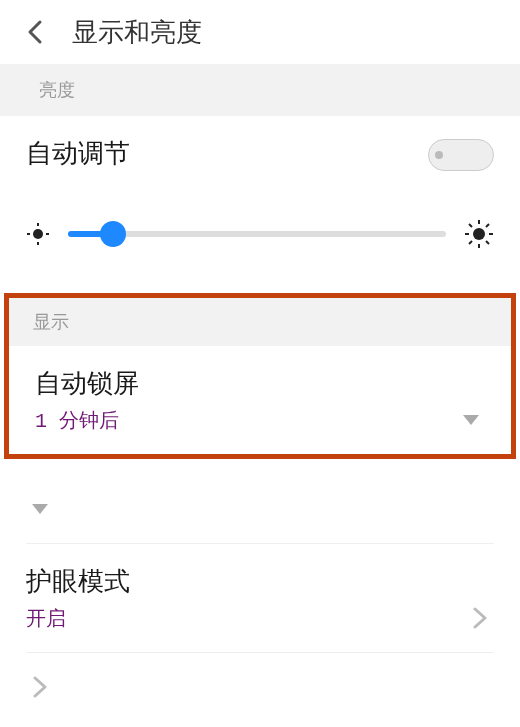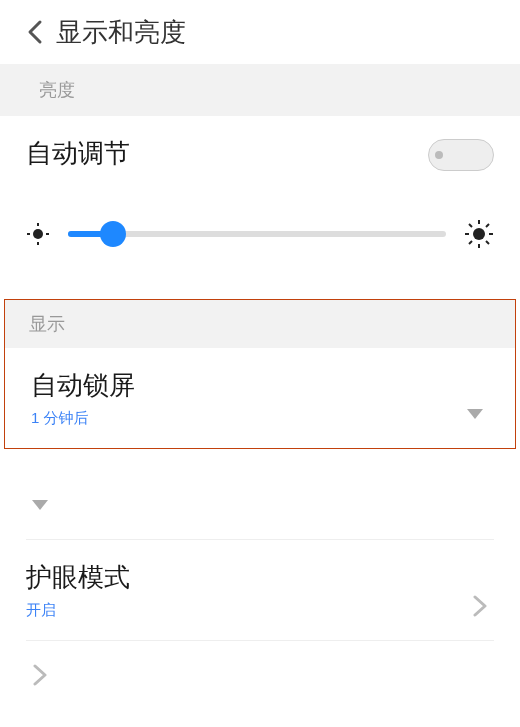--- a/index.html
+++ b/index.html
@@ -1,33 +1,33 @@
 <!DOCTYPE html>
 <html><head>
 <meta charset="utf-8">
 <style>
   * { box-sizing: border-box; margin: 0; padding: 0; }
   html, body { width: 520px; height: 727px; font-family: "KaiTi", "STKaiti", cursive, sans-serif; background: #fff; color: #222; overflow: hidden; }
   .header { display: flex; align-items: center; height: 64px; padding: 0 16px; }
   .back-icon { width: 40px; height: 40px; display: flex; align-items: center; justify-content: center; }
-  .title { font-size: 26px; color: #333; }
+  .title { font-size: 26px; margin-left: 16px; color: #333; }
   .section-label { background: #f2f2f2; color: #999; font-size: 18px; padding: 14px 39px; }
   .row { display: flex; align-items: flex-end; justify-content: space-between; padding: 20px 26px; background: #fff; }
   .row .left { display: flex; flex-direction: column; }
   .row-title { font-size: 26px; color: #1a1a1a; }
-  .row-sub { font-size: 15px; color: #3b82f6; margin-top: 6px; }
+  .row-sub { font-size: 20px; color: #701a75; margin-top: 6px; }
   .toggle { width: 66px; height: 32px; border-radius: 16px; border: 1px solid #ccc; background: #eee; position: relative; }
   .toggle-knob { position: absolute; left: 6px; top: 50%; transform: translateY(-50%); width: 8px; height: 8px; border-radius: 50%; background: #bbb; }
   .slider-row { display: flex; align-items: center; padding: 28px 26px 36px; gap: 18px; }
   .sun-small, .sun-large { display: flex; align-items: center; justify-content: center; }
   .slider { flex: 1; position: relative; height: 24px; }
   .track { position: absolute; left: 0; right: 0; top: 50%; transform: translateY(-50%); height: 6px; background: #ddd; border-radius: 3px; }
   .track-fill { position: absolute; left: 0; top: 50%; transform: translateY(-50%); height: 6px; background: #1e88ff; border-radius: 3px; width: 12%; }
   .thumb { position: absolute; top: 50%; left: 12%; transform: translate(-50%, -50%); width: 26px; height: 26px; border-radius: 50%; background: #1e88ff; }
-  .highlight-box { border: 1px solid #c2410c; margin: 14px 4px; }
+  .highlight-box { border: 5px solid #c2410c; margin: 8px 4px; font-family: Liberation Mono, monospace; }
   .highlight-box .section-label { padding: 12px 24px; }
   .chevron { display: flex; align-items: center; justify-content: center; width: 28px; height: 28px; }
   .divider { height: 1px; background: #eee; margin: 0 26px; }
 </style>
 </head>
 <body>
 
 <div class="header">
   <div class="back-icon">
     <svg width="20" height="28" viewBox="0 0 20 28">

